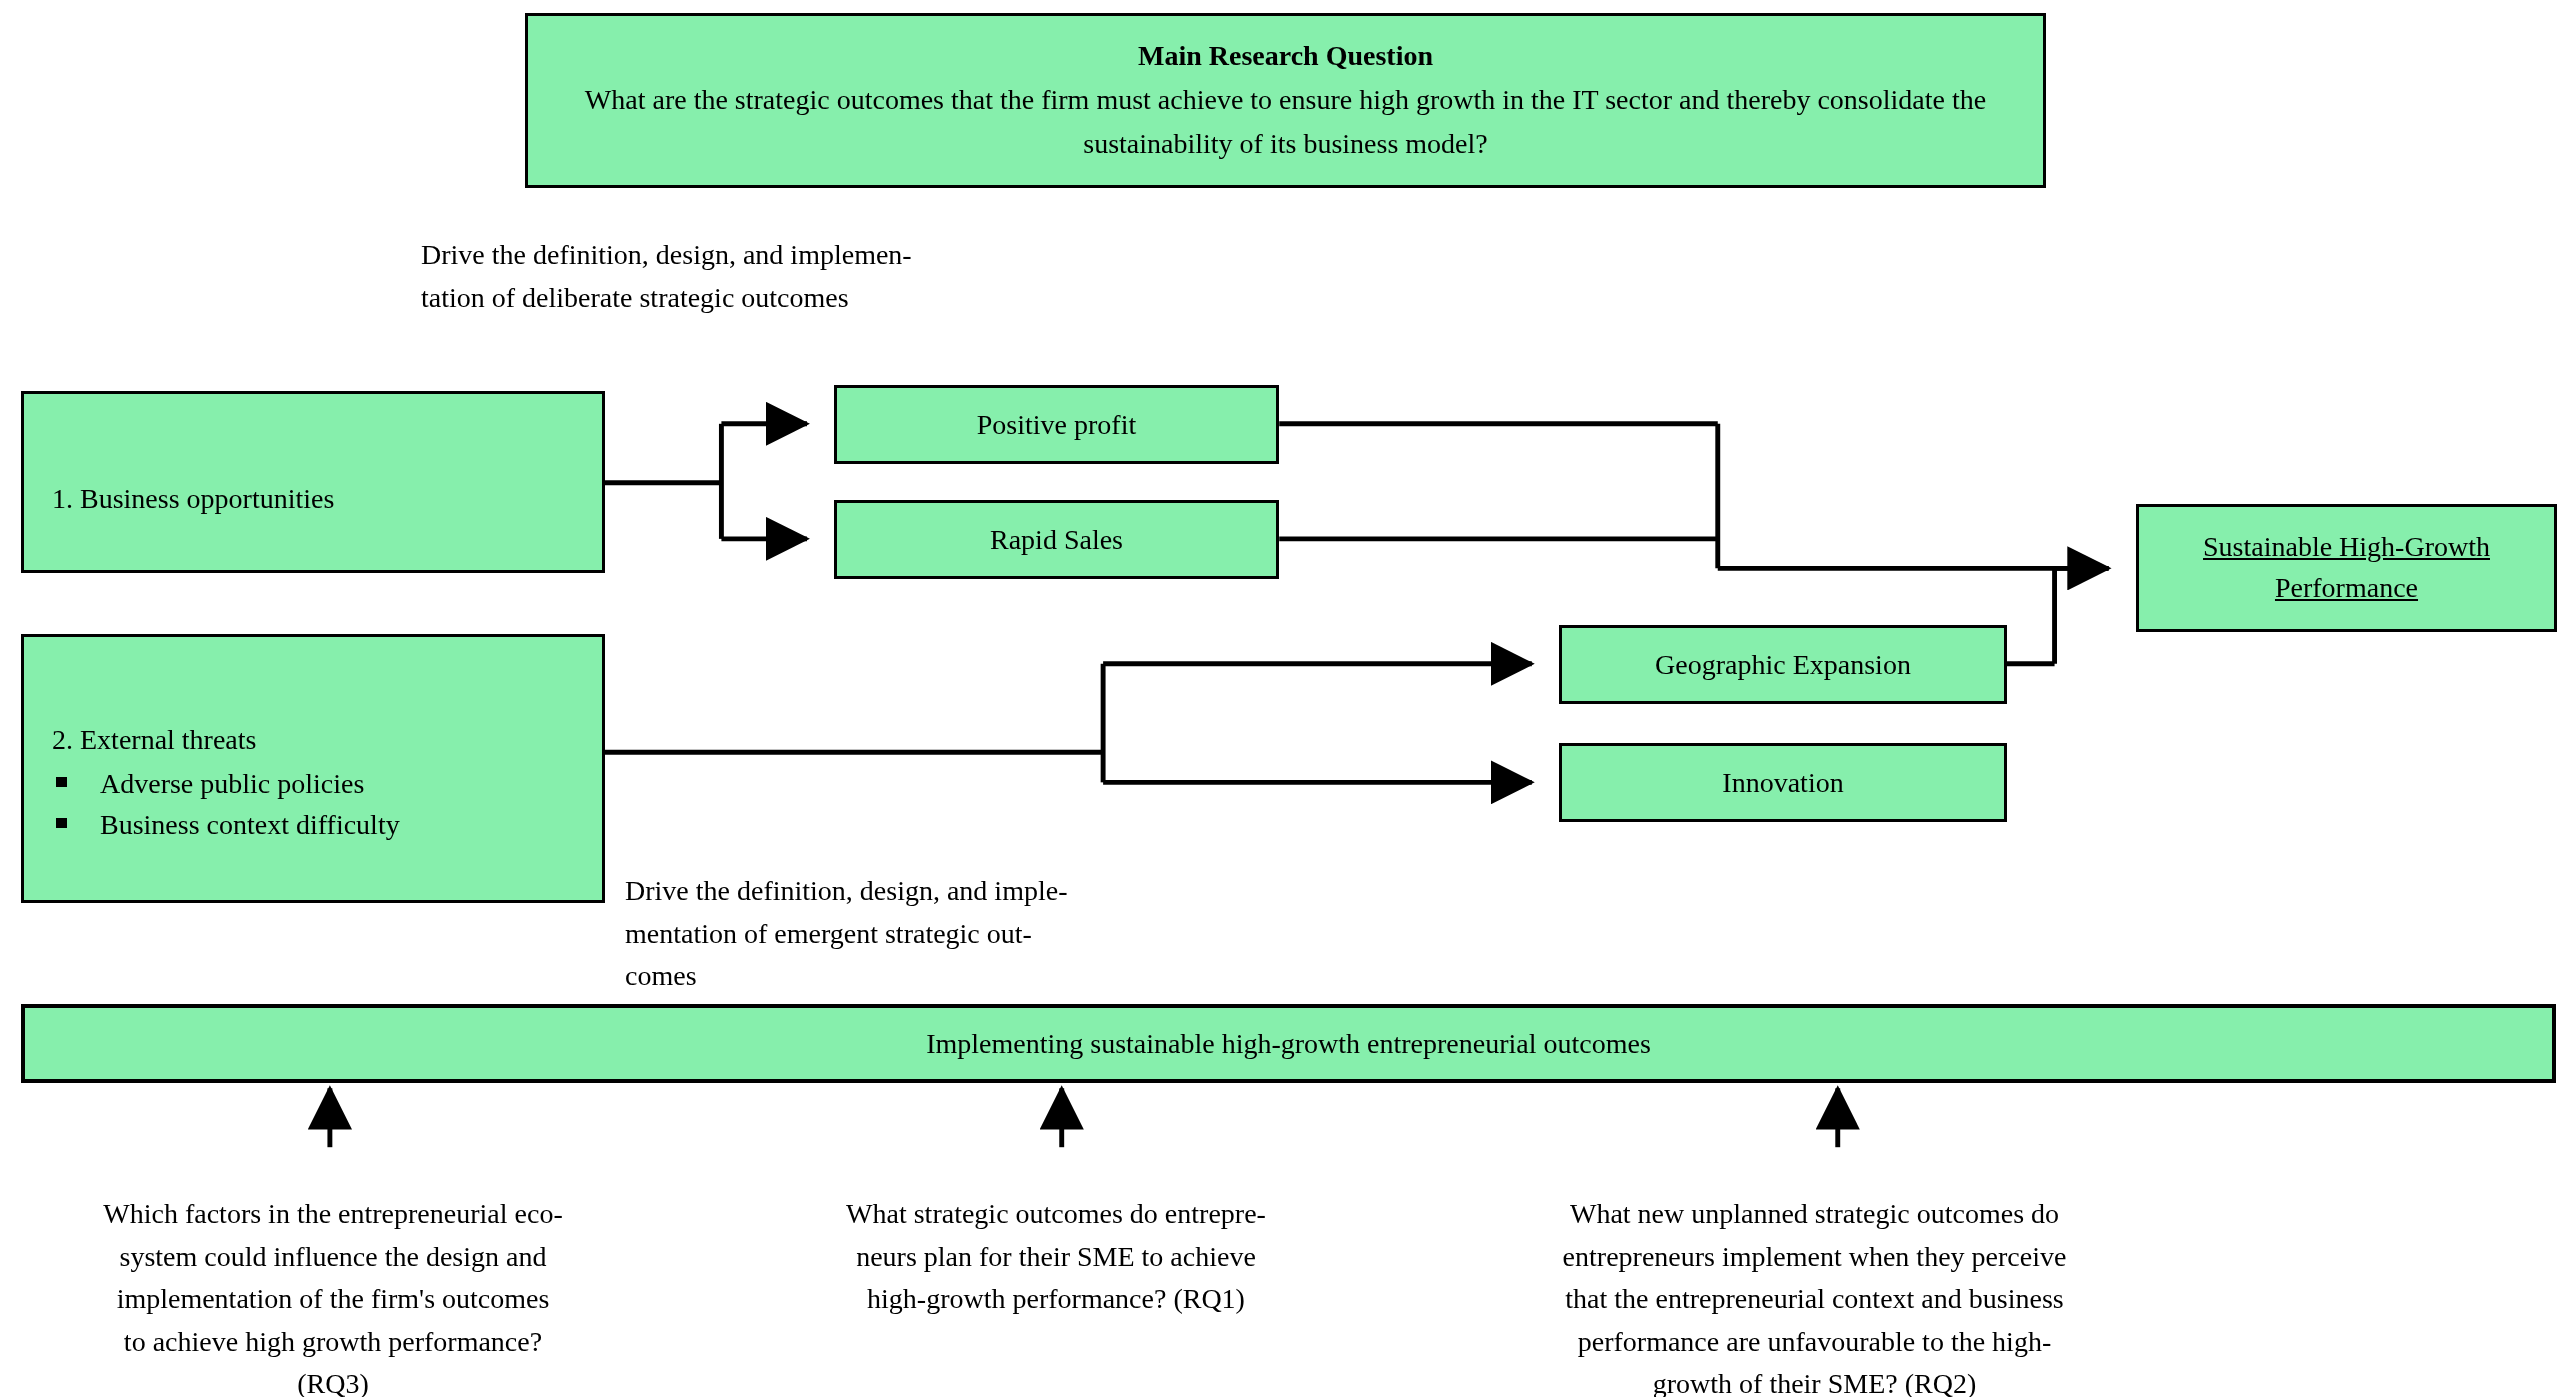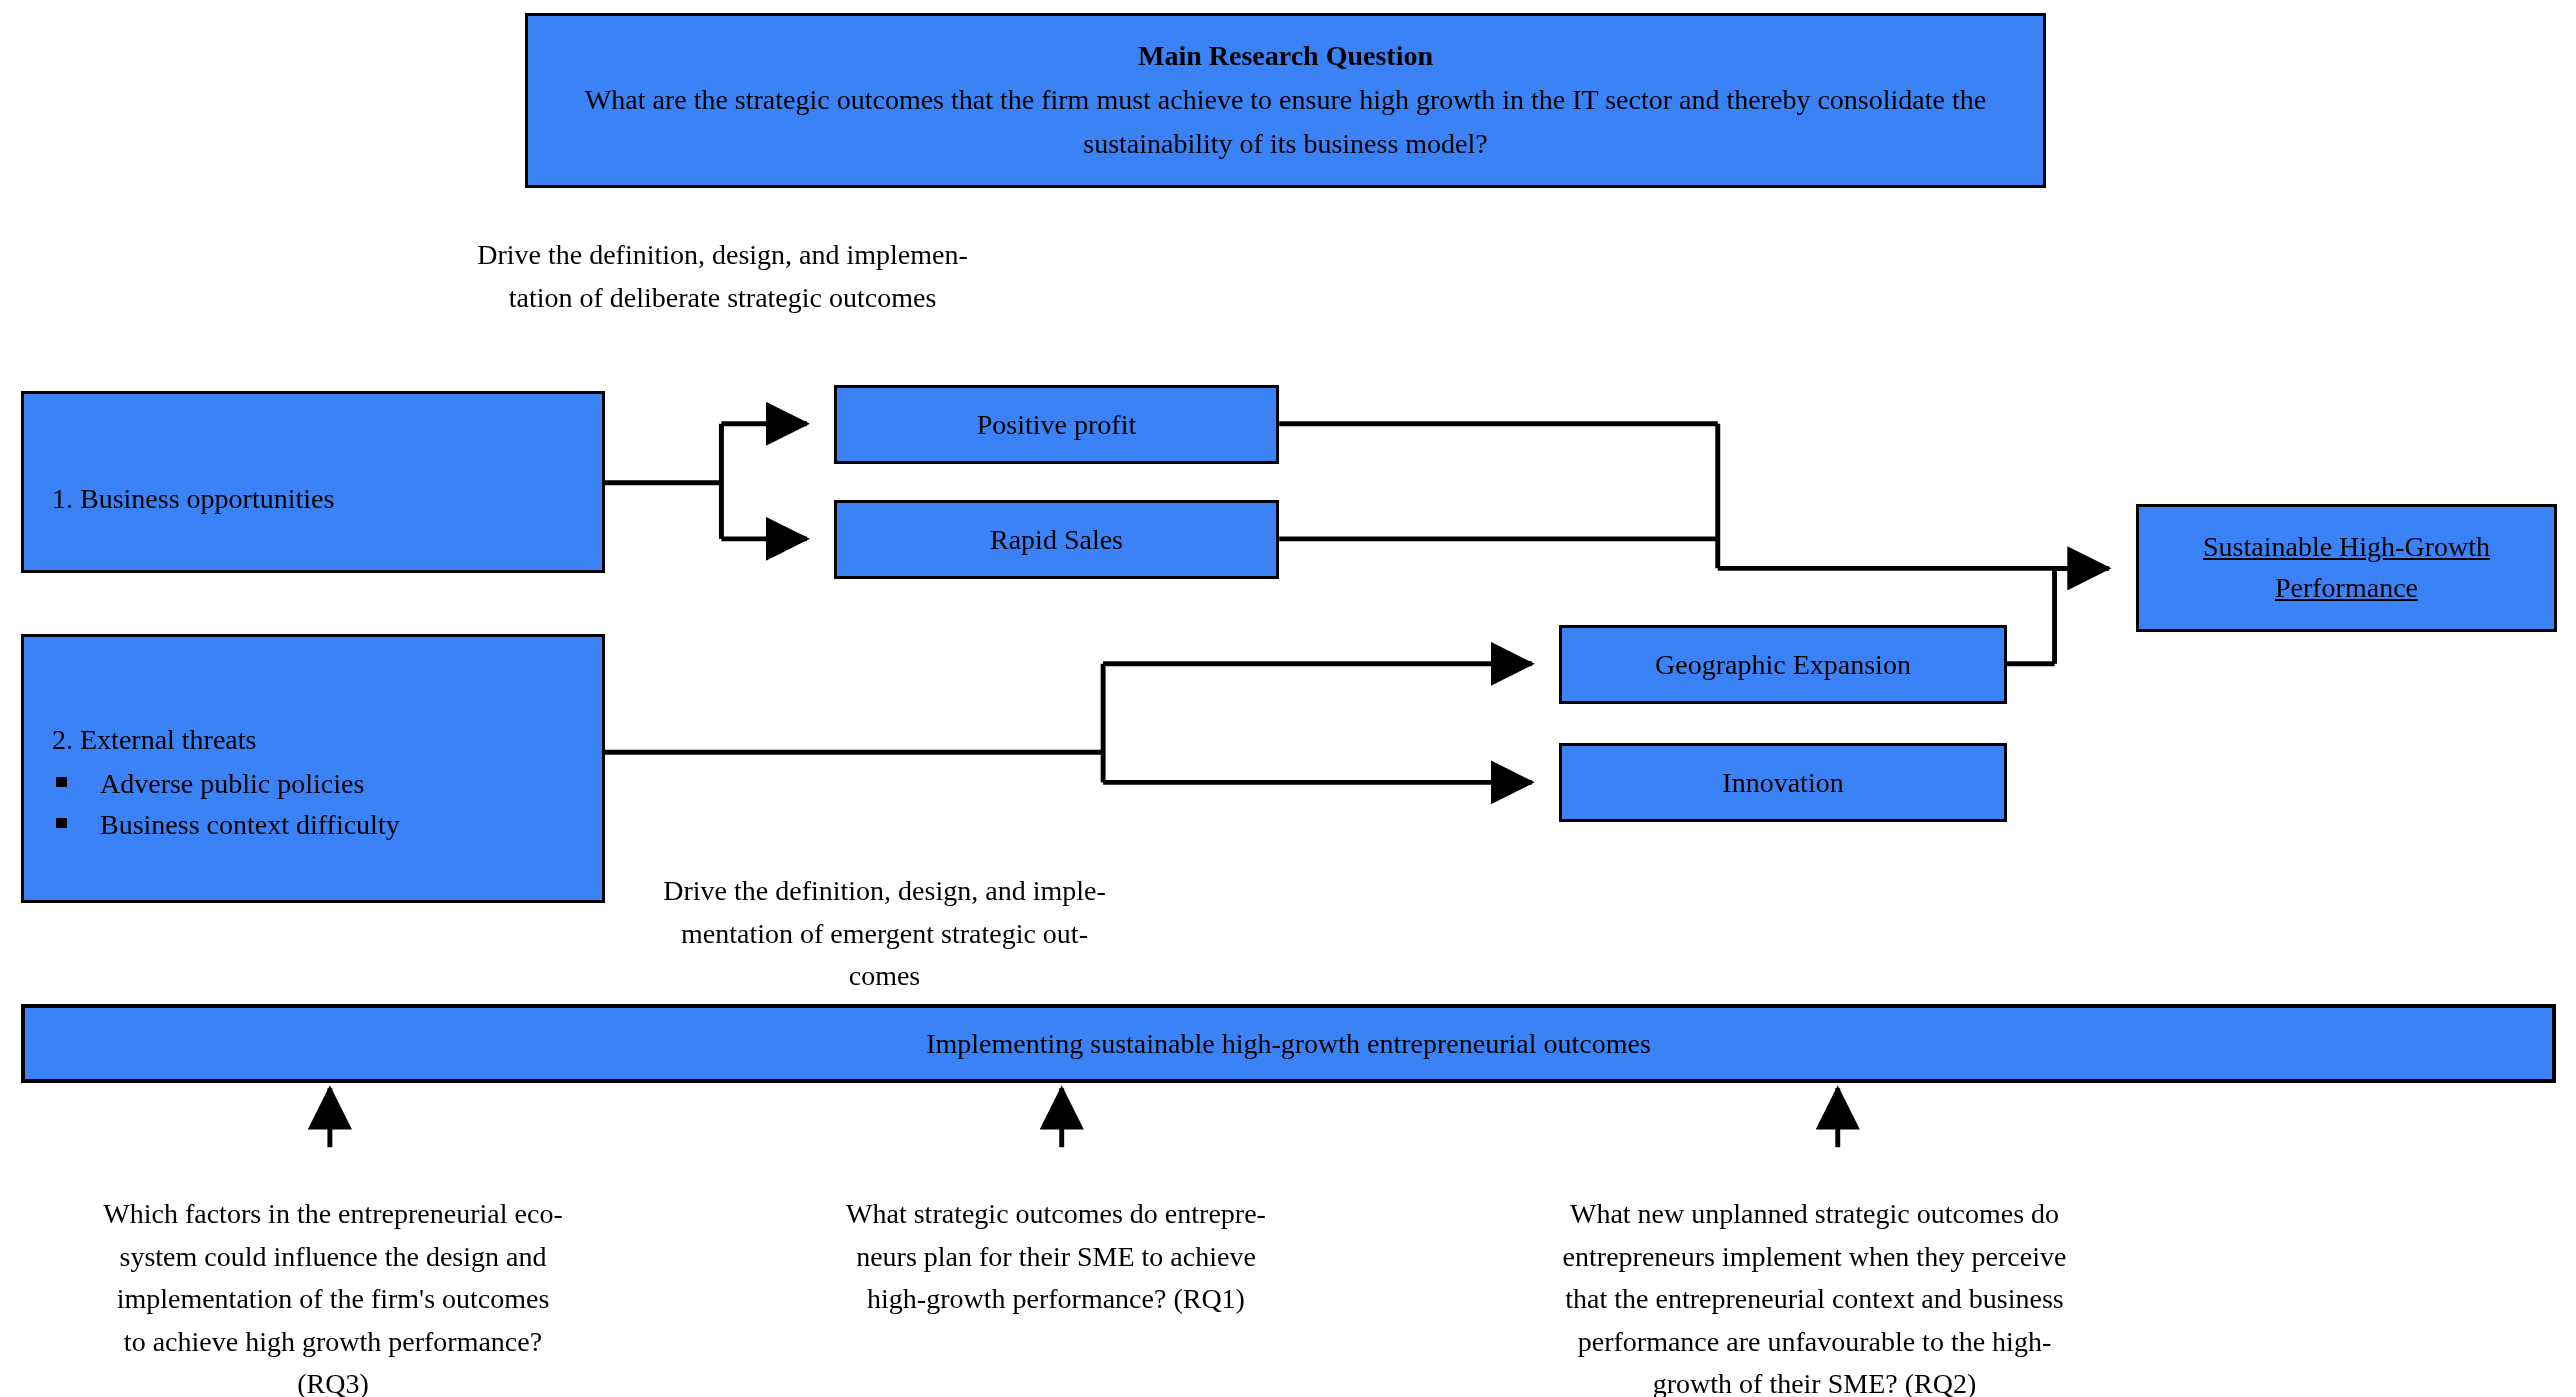--- a/index.html
+++ b/index.html
@@ -23,21 +23,21 @@
     position: absolute;
     top: 0;
     left: 0;
     width: 2576px;
     height: 1397px;
     pointer-events: none;
   }
   .box {
     position: absolute;
     box-sizing: border-box;
-    background: #3b82f6;
+    background: #86efac;
     border: 3.5px solid #000000;
     display: flex;
     align-items: center;
     justify-content: center;
     text-align: center;
   }
   .box-inner {
     width: 100%;
     padding: 0 12.6px;
     box-sizing: border-box;
@@ -123,21 +123,20 @@
     top: 1004px;
     width: 2535px;
     height: 79px;
     font-size: 28px;
     border-width: 4.9px;
   }
   .annot {
     position: absolute;
     font-size: 28px;
     line-height: 1.52;
-    text-align: center;
     white-space: pre-line;
   }
   #annot-deliberate { left: 421px; top: 234px; width: 603px; }
   #annot-emergent   { left: 625px; top: 870px; width: 519px; }
   .rq {
     position: absolute;
     font-size: 28px;
     line-height: 1.52;
     text-align: center;
     white-space: pre-line;

